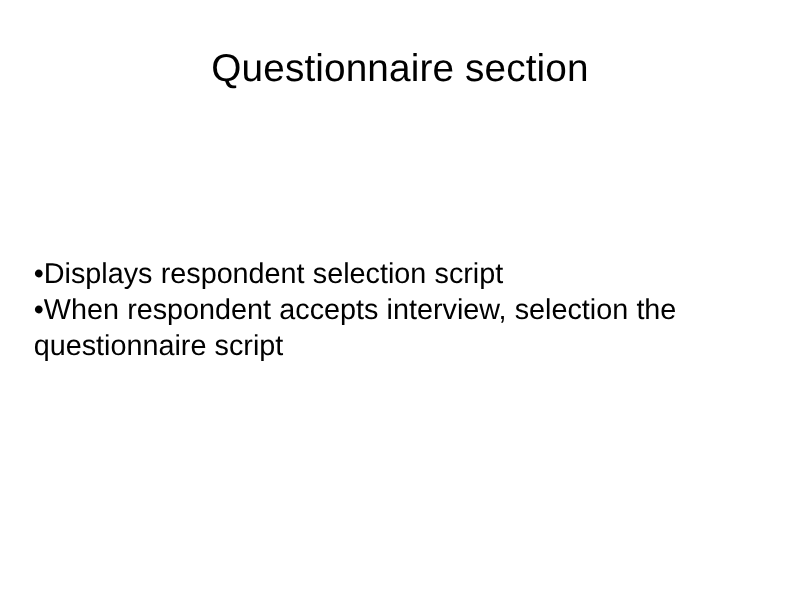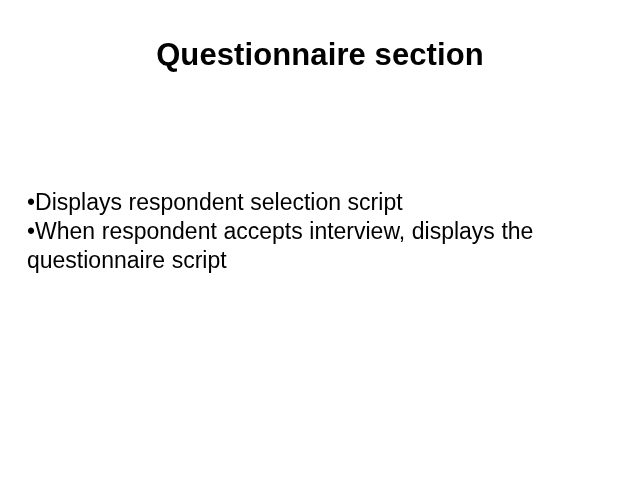--- a/index.html
+++ b/index.html
@@ -24,30 +24,30 @@
   }
 
   .slide-title {
     position: absolute;
     left: 0;
     top: 36px;
     width: 640px;
     text-align: center;
     font-size: 31px;
     line-height: 38px;
-    font-weight: 700;
+    font-weight: 400;
     letter-spacing: 0.1px;
     color: #000000;
     white-space: nowrap;
   }
 
   .slide-body {
     position: absolute;
     left: 27px;
-    top: 188px;
+    top: 204px;
     width: 590px;
   }
 
   .bullet-list {
     margin: 0;
     padding: 0;
     list-style: none;
   }
 
   .bullet-item {
@@ -78,18 +78,18 @@
 <div class="slide">
 
   <div class="slide-title">Questionnaire section</div>
 
   <div class="slide-body">
     <ul class="bullet-list">
 
       <li class="bullet-item"><span class="bullet-mark">•</span><span class="bullet-text">Displays respondent selection script</span></li>
 
 
-      <li class="bullet-item"><span class="bullet-mark">•</span><span class="bullet-text">When respondent accepts interview, displays the questionnaire script</span></li>
+      <li class="bullet-item"><span class="bullet-mark">•</span><span class="bullet-text">When respondent accepts interview, selection the questionnaire script</span></li>
 
     </ul>
   </div>
 
 </div>
 
 </body></html>

